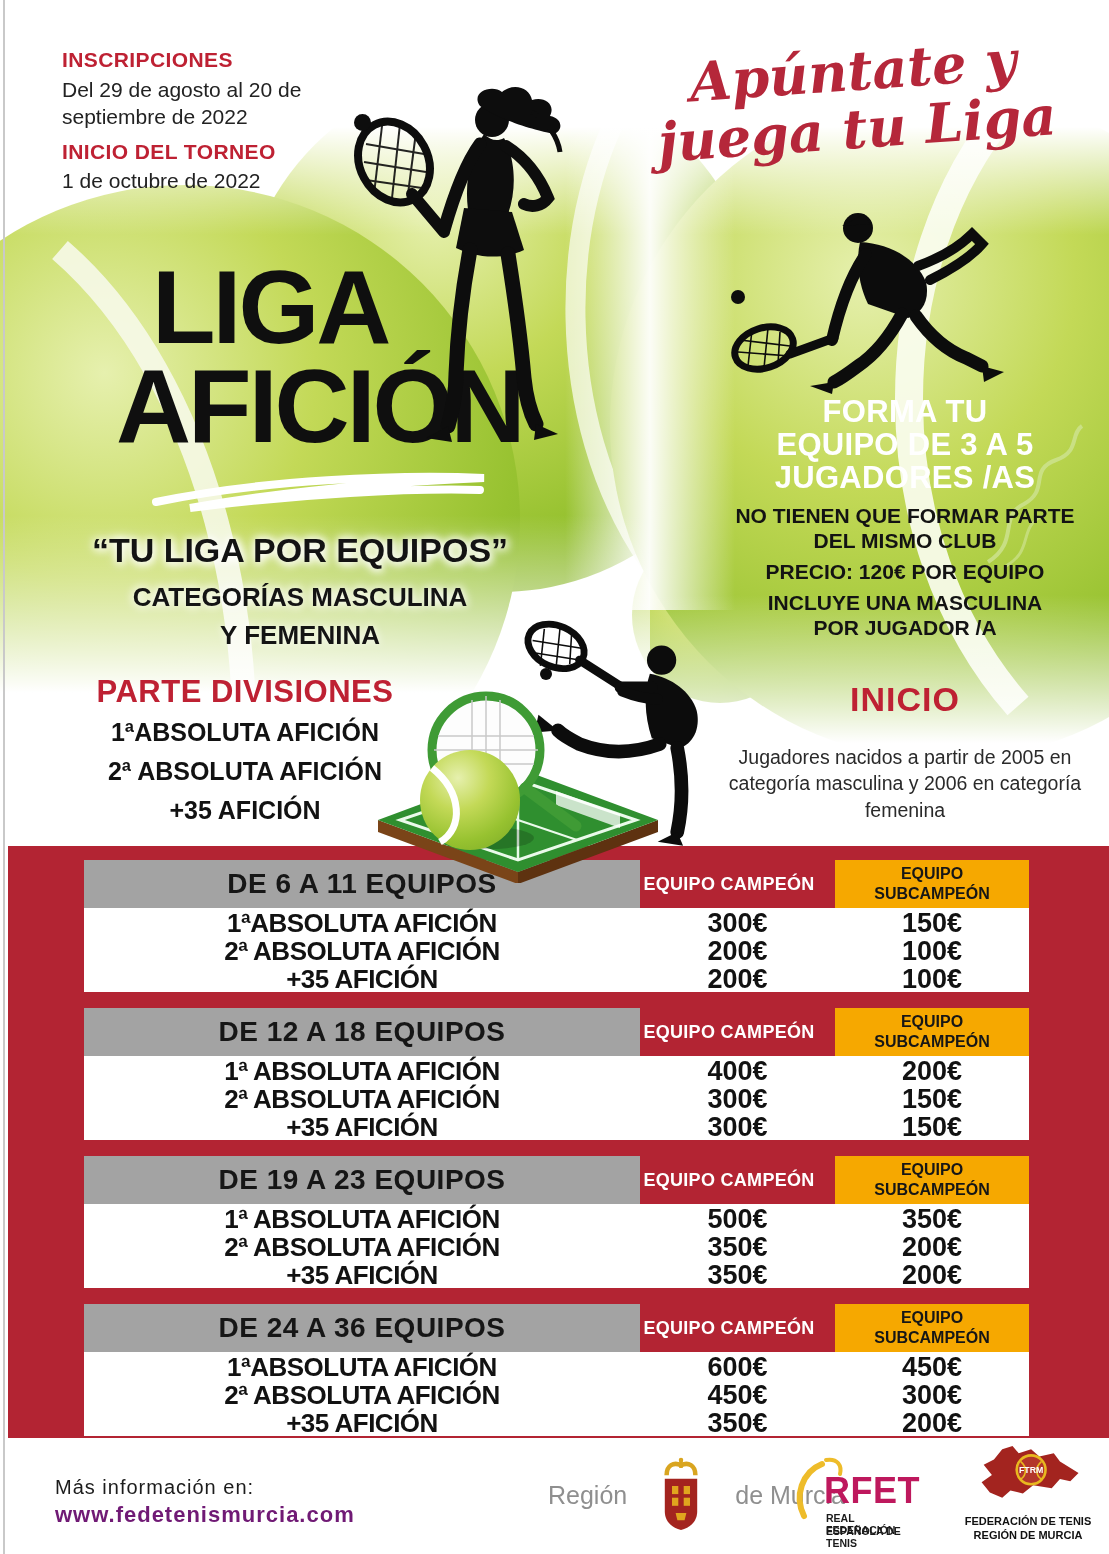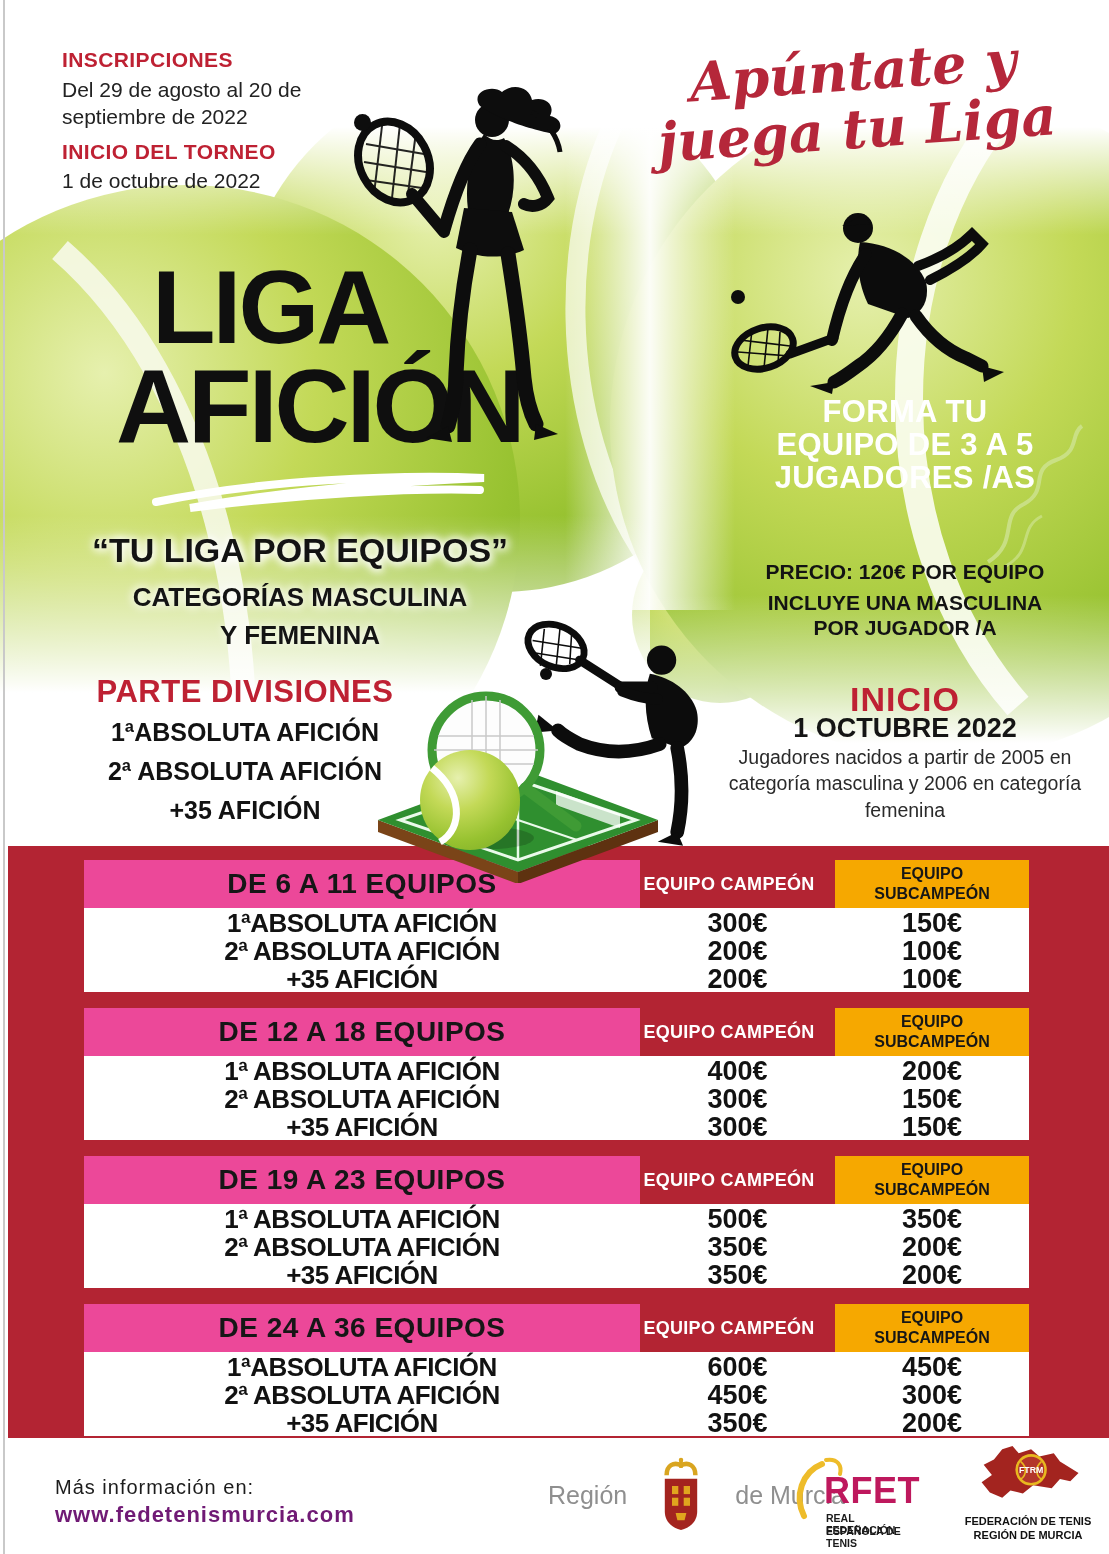--- a/index.html
+++ b/index.html
@@ -39,21 +39,21 @@
   .divi{left:75px;width:340px;text-align:center;font-size:25px;font-weight:900;color:#121212;}
   .forma{left:735px;top:395px;width:340px;text-align:center;color:#fff;font-size:31px;font-weight:900;
          line-height:1.07;letter-spacing:.3px;}
   .note{left:735px;width:340px;text-align:center;color:#131313;font-weight:900;font-size:21px;line-height:1.18;}
   .inih{left:740px;top:680px;width:330px;text-align:center;color:#be2133;font-size:34px;font-weight:900;letter-spacing:1px;}
   .inid{left:740px;top:713px;width:330px;text-align:center;color:#151515;font-size:27px;font-weight:800;}
   .elig{left:722px;top:744px;width:366px;text-align:center;color:#2a2a2a;font-size:19.5px;line-height:1.35;}
   
   .band{left:8px;top:846px;width:1101px;height:592px;background:#b32433;z-index:2;}
   .tsec{position:absolute;left:0;width:1101px;height:132px;}
-  .th-label{position:absolute;left:76px;top:0;width:556px;height:48px;background:#ec4899;
+  .th-label{position:absolute;left:76px;top:0;width:556px;height:48px;background:#a3a3a3;
             display:flex;align-items:center;justify-content:center;
             font-size:28px;font-weight:800;color:#161616;letter-spacing:.5px;}
   .th-camp{position:absolute;left:632px;top:0;width:178px;height:48px;display:flex;align-items:center;justify-content:center;
            color:#fff;font-size:18px;font-weight:800;letter-spacing:.3px;}
   .th-sub{position:absolute;left:827px;top:0;width:194px;height:48px;background:#f6a800;
           display:flex;flex-direction:column;align-items:center;justify-content:center;
           color:#161616;font-size:16px;font-weight:800;line-height:1.25;}
   .tbody{position:absolute;left:76px;top:48px;width:945px;height:84px;background:#fff;
          display:flex;flex-direction:column;justify-content:center;}
   .trow{display:grid;grid-template-columns:556px 195px 194px;height:28px;align-items:center;}
@@ -229,28 +229,31 @@
   <div class="abs z2 divh">PARTE DIVISIONES</div>
   <div class="abs z2 divi" style="top:718px">1ªABSOLUTA AFICIÓN</div>
   <div class="abs z2 divi" style="top:757px">2ª ABSOLUTA AFICIÓN</div>
   <div class="abs z2 divi" style="top:796px">+35 AFICIÓN</div>
 
   <div class="abs z2 forma">
     <div>FORMA TU</div>
     <div>EQUIPO DE 3 A 5</div>
     <div>JUGADORES /AS</div>
   </div>
+  <div class="abs z2 note" style="top:504px">
+    <div>NO TIENEN QUE FORMAR PARTE</div>
+    <div>DEL MISMO CLUB</div>
+  </div>
   <div class="abs z2 note" style="top:560px">PRECIO: 120€ POR EQUIPO</div>
   <div class="abs z2 note" style="top:591px">
     <div>INCLUYE UNA MASCULINA</div>
     <div>POR JUGADOR /A</div>
   </div>
 
   <div class="abs z2 inih">INICIO</div>
-  <div class="abs z2 inid">1 OCTUBRE 2022</div>
   <div class="abs z2 elig">Jugadores nacidos a partir de 2005 en categoría masculina y 2006 en categoría femenina</div>
 
   <div class="abs band">
 
     <div class="tsec" style="top:14px">
       <div class="th-label">DE 6 A 11 EQUIPOS</div>
       <div class="th-camp">EQUIPO CAMPEÓN</div>
       <div class="th-sub">
         <span>EQUIPO</span>
         <span>SUBCAMPEÓN</span>

